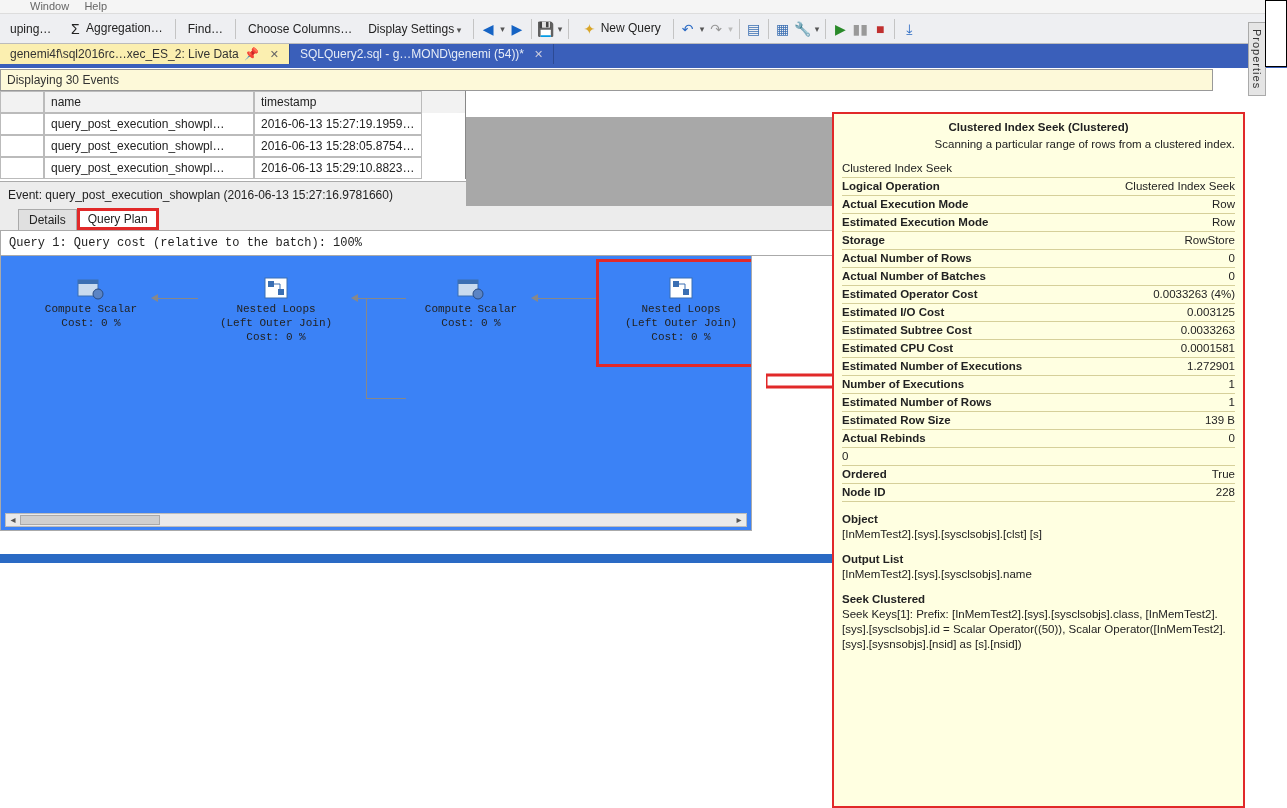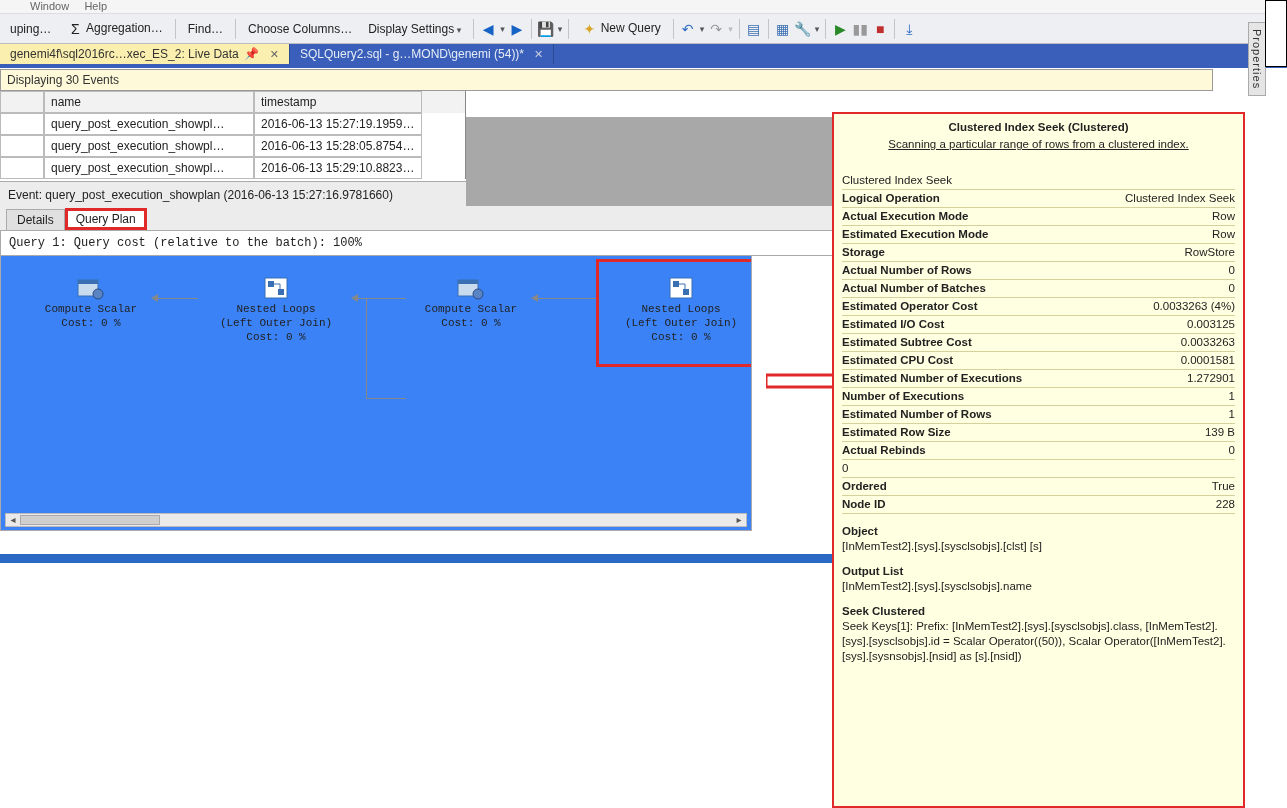--- a/index.html
+++ b/index.html
@@ -139,21 +139,21 @@
     padding:6px 8px 4px 8px;
     font-size:12px;
     width:870px;
     margin-top:2px;
   }
   .plan-tabs {
     display:flex;
     background:#ececec;
     width:870px;
     align-items:flex-end;
-    padding-left:6px;
+    padding-left:18px;
     height:24px;
     position:relative;
   }
   .plan-tab {
     padding:3px 10px;
     background:#e0e0e0;
     border:1px solid #aaa;
     border-bottom:none;
     font-size:12px;
     margin-right:0;
@@ -238,21 +238,21 @@
     background:#ffffe1;
     border:2px solid #e12929;
     padding:6px 8px 10px 8px;
     font-size:11.5px;
     color:#222;
     line-height:15px;
     z-index:10;
     height:696px;
   }
   .tooltip .tt-title { text-align:center; font-weight:bold; margin-bottom:2px;}
-  .tooltip .tt-desc  { text-align:center; margin-bottom:20px;text-decoration:underline;}
+  .tooltip .tt-desc  { text-align:right; margin-bottom:8px;}
   .tooltip .tt-row {
     display:flex; justify-content:space-between;
     border-bottom:1px solid #d6d09a;
     padding:1px 0;
   }
   .tooltip .tt-k { font-weight:bold; flex:1;}
   .tooltip .tt-v { text-align:right; white-space:nowrap;}
   .tooltip .sect { margin-top:10px;}
   .tooltip .sect .sh { font-weight:bold; }
 </style>

